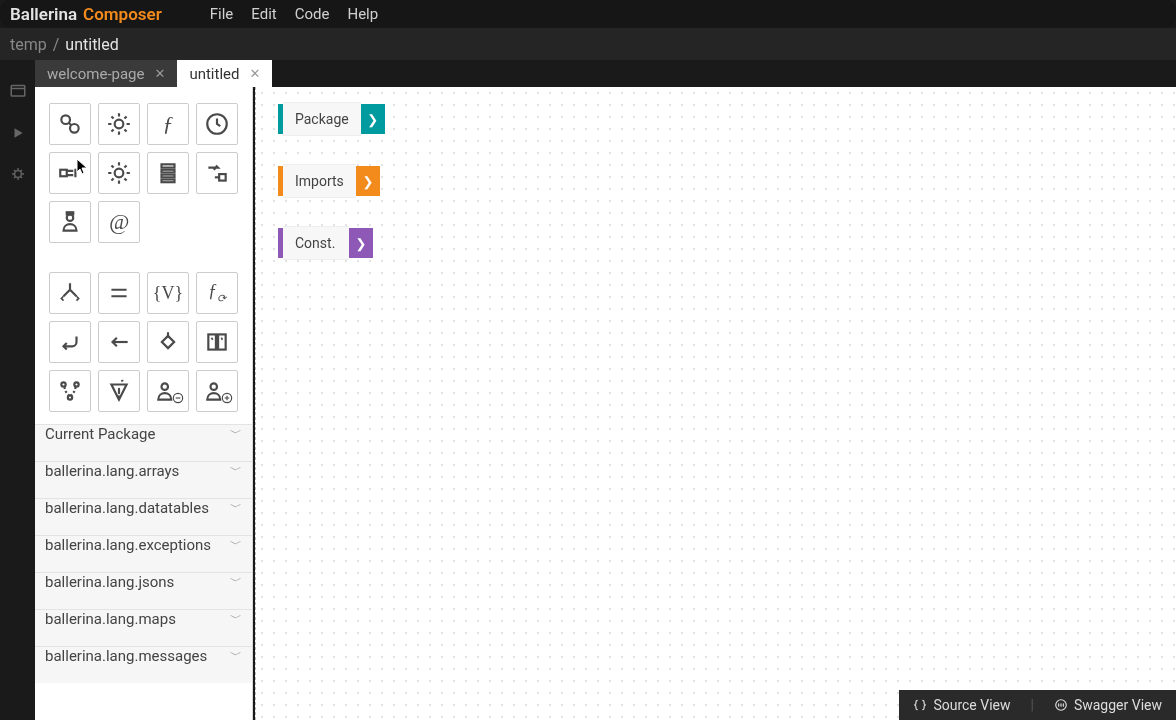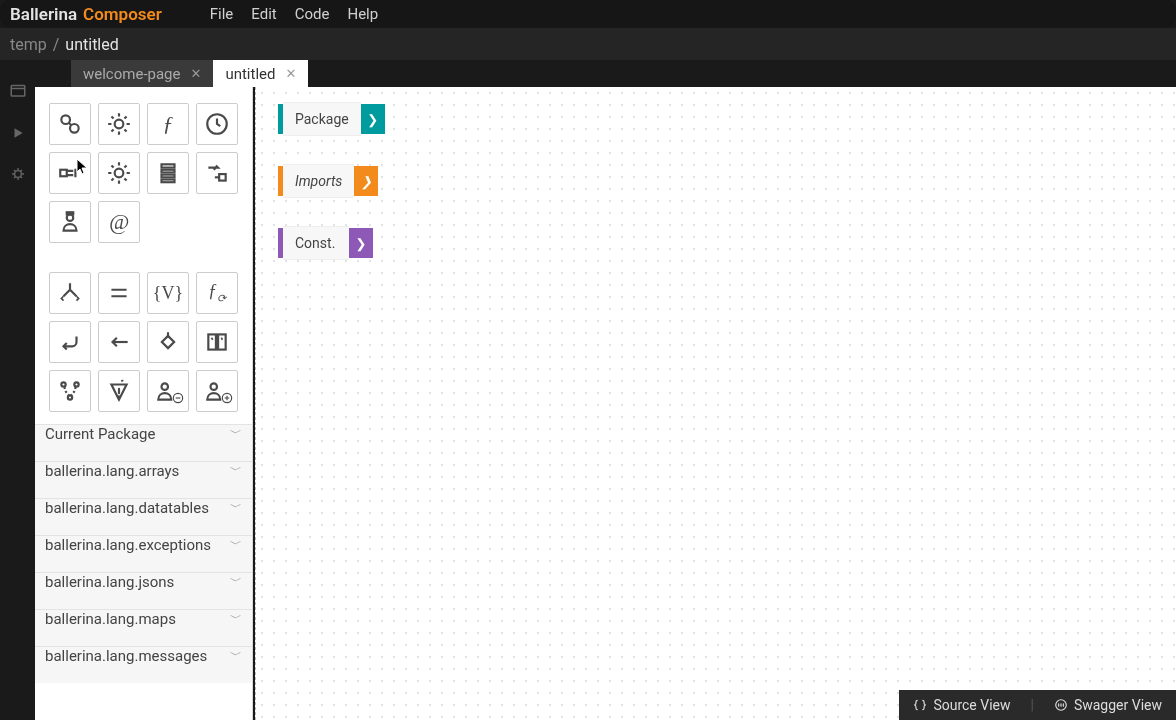--- a/index.html
+++ b/index.html
@@ -54,21 +54,20 @@
   }
   .breadcrumb .crumb{color:#888;}
   .breadcrumb .sep{margin:0 6px;color:#888;}
   .breadcrumb .current{color:#e4e4e4;}
   
   .tabs-row{
     height:27px;
     display:flex;align-items:stretch;
     background:var(--dark-bg);
     padding-left:35px;
-    margin-left:36px;
   }
   .tab{
     display:flex;align-items:center;
     padding:0 12px;
     font-size:15px;
     gap:10px;
     cursor:default;
   }
   .tab.inactive{background:#3a3a3a;color:#aaa;}
   .tab.active{background:#fff;color:#333;}
@@ -416,21 +415,21 @@
         </div>
     </div>
   </div>
 
   <div class="canvas">
     <div class="node package" style="top:17px;left:22px;">
       <div class="bar"></div>
       <div class="lbl">Package</div>
       <div class="arrow">❯</div>
     </div>
-    <div class="node imports" style="top:79px;left:22px;font-style:italic;">
+    <div class="node imports" style="top:79px;left:22px;">
       <div class="bar"></div>
       <div class="lbl">Imports</div>
       <div class="arrow">❯</div>
     </div>
     <div class="node const" style="top:141px;left:22px;border-radius:15px;">
       <div class="bar"></div>
       <div class="lbl">Const.</div>
       <div class="arrow">❯</div>
     </div>
   </div>

